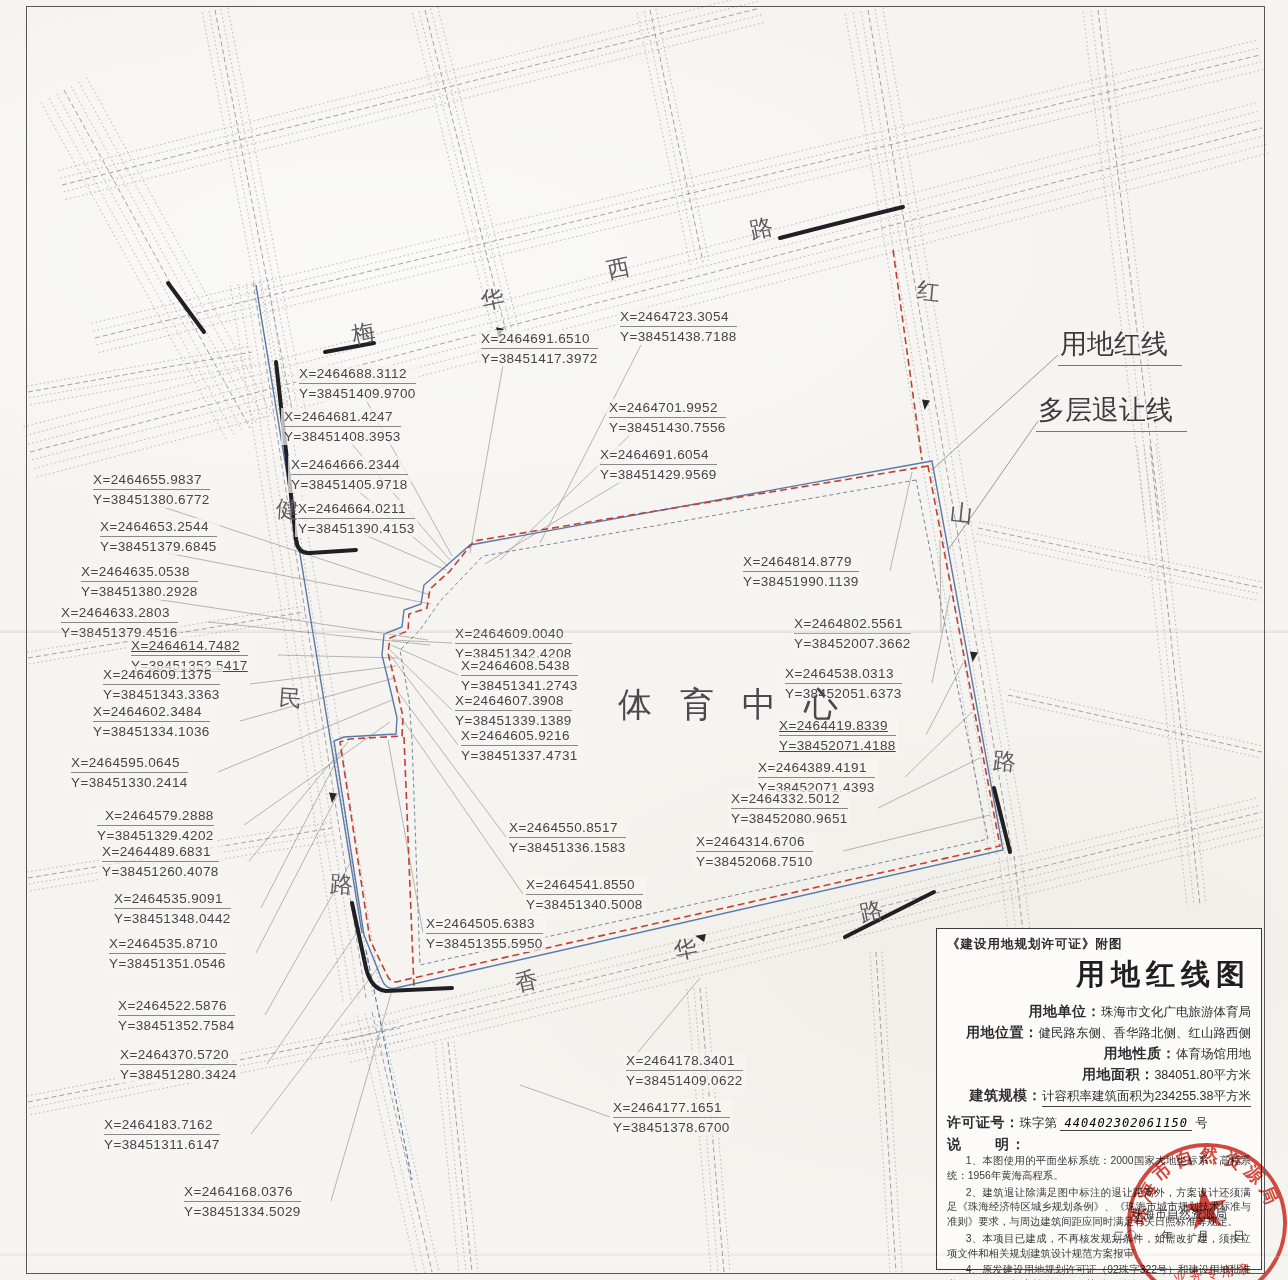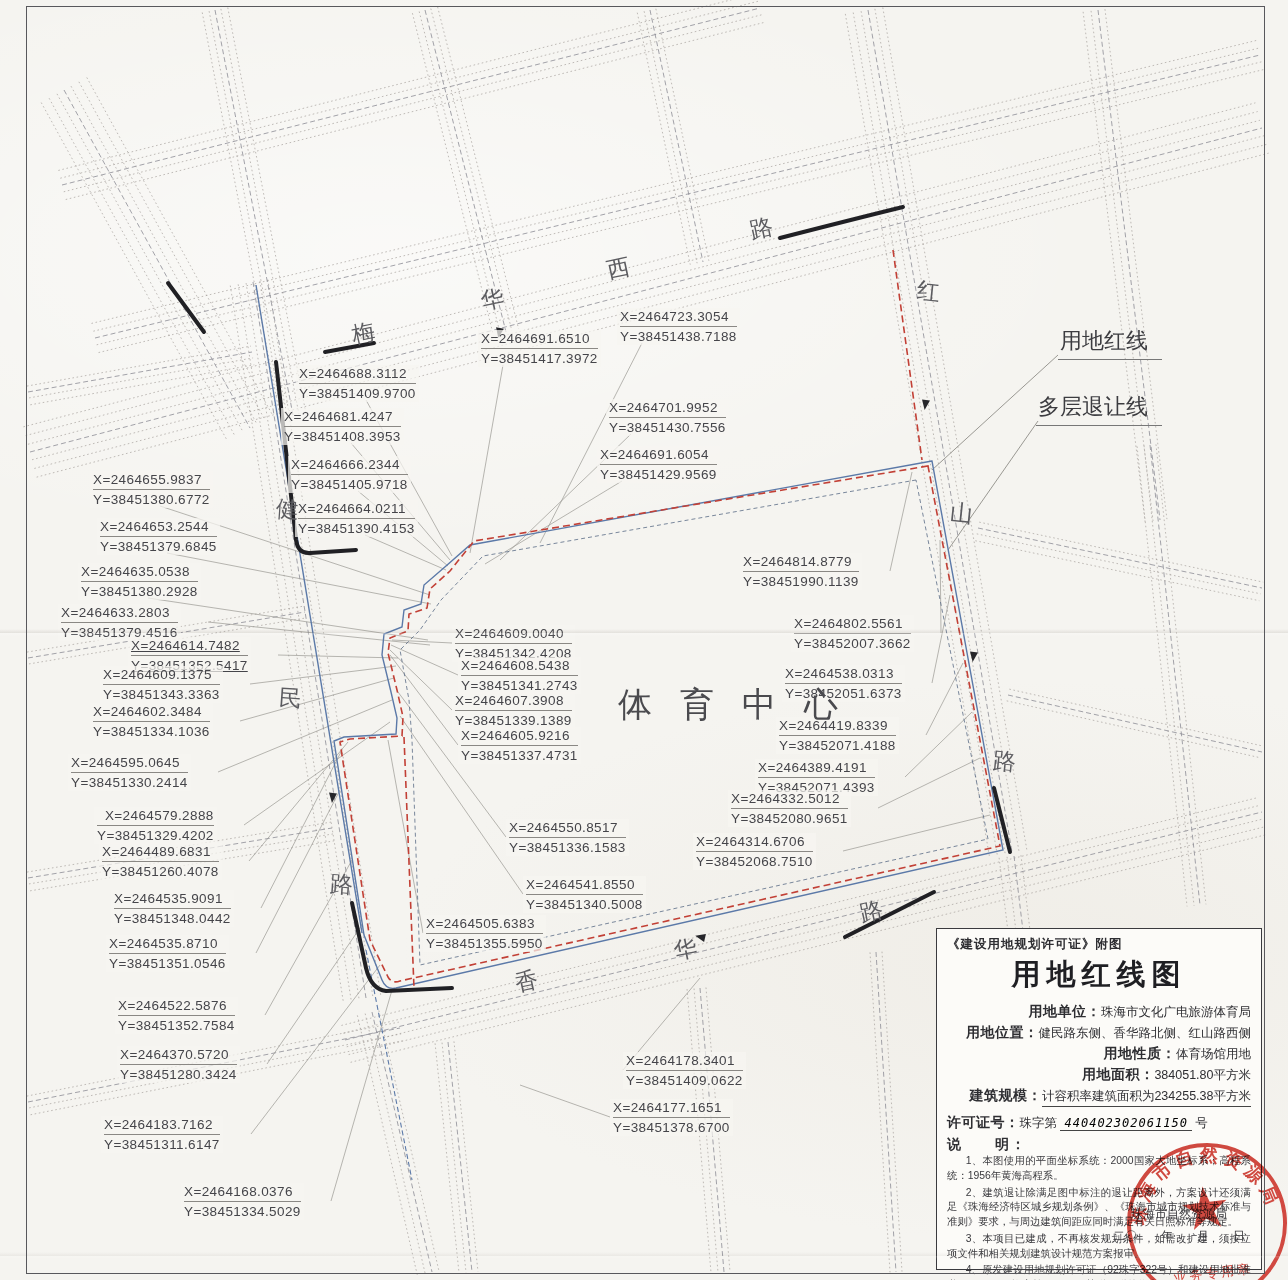--- a/index.html
+++ b/index.html
@@ -33,30 +33,30 @@
   
   .coord{position:absolute;z-index:2;color:var(--ink);font-size:13.5px;line-height:17px;
     letter-spacing:.4px;white-space:nowrap;background:rgba(246,245,241,.72);padding:0 3px;}
   .coord .cx{display:block;border-bottom:1px solid #8a8884;padding-bottom:1px;}
   .coord .cy{display:block;padding-top:1px;}
   
   .rc{position:absolute;z-index:2;font-size:23px;color:#5c5c60;
     font-family:"Liberation Serif", serif;}
   .site-label{position:absolute;z-index:2;font-size:34px;color:#4a4a4e;
     letter-spacing:28px;font-family:Liberation Serif, serif;white-space:nowrap;}
-  .callout{position:absolute;z-index:2;font-size:22px;color:#3c3c40;
+  .callout{position:absolute;z-index:2;font-size:27px;color:#3c3c40;
     border-bottom:1px solid #777;padding:0 14px 3px 2px;font-family:"Liberation Serif", serif;white-space:nowrap;}
   
   .crease-h{position:absolute;left:0;width:100%;height:7px;z-index:6;pointer-events:none;
     background:linear-gradient(rgba(90,80,70,0), rgba(90,80,70,.10) 50%, rgba(255,255,255,.25) 65%, rgba(90,80,70,0));}
   
   #legend{position:absolute;left:936px;top:928px;width:326px;height:342px;z-index:5;
     background:#fcfbf8;border:1.4px solid #3a3a3e;box-sizing:border-box;padding:7px 10px 6px 10px;color:#2e2e32;}
   #legend .hdr{font-size:12.5px;font-weight:bold;letter-spacing:1px;}
-  #legend h1{margin:2px 0 6px 0;text-align:center;font-size:29px;letter-spacing:6px;color:#1f1f23;}
+  #legend h1{margin:2px 0 6px 0;text-align:right;font-size:29px;letter-spacing:6px;color:#1f1f23;}
   .fld{display:flex;font-size:12.5px;line-height:20px;justify-content:flex-end;}
   .fld .fl{font-weight:bold;font-size:14px;flex:none;letter-spacing:.5px;}
   .fld .fv{padding-top:1px;}
   .fld .fv.u{border-bottom:1px solid #444;}
   .permit{font-size:12.5px;line-height:22px;margin-top:4px;}
   .permit .fl{font-weight:bold;font-size:14px;letter-spacing:.5px;}
   .permit .hand{font-family:"DejaVu Sans Mono", monospace;font-style:italic;font-size:12px;
     letter-spacing:1px;border-bottom:1px solid #444;padding:0 4px;color:#000000;}
   .shuo{font-weight:bold;font-size:14px;letter-spacing:2px;line-height:20px;}
   #legend-notes p{margin:0 0 2px 0;font-size:10.4px;line-height:1.42;text-indent:1.8em;
@@ -392,21 +392,21 @@
         <span class="cy">Y=38451990.1139</span>
       </div>
       <div class="coord" style="left: 791px; top: 615px;">
         <span class="cx">X=2464802.5561</span>
         <span class="cy">Y=38452007.3662</span>
       </div>
       <div class="coord" style="left: 782px; top: 665px;">
         <span class="cx">X=2464538.0313</span>
         <span class="cy">Y=38452051.6373</span>
       </div>
-      <div class="coord" style="left: 776px; top: 717px;">
+      <div class="coord" style="left: 776px; top: 717px; text-decoration: underline;">
         <span class="cx">X=2464419.8339</span>
         <span class="cy">Y=38452071.4188</span>
       </div>
       <div class="coord" style="left: 755px; top: 759px;">
         <span class="cx">X=2464389.4191</span>
         <span class="cy">Y=38452071.4393</span>
       </div>
       <div class="coord" style="left: 728px; top: 790px;">
         <span class="cx">X=2464332.5012</span>
         <span class="cy">Y=38452080.9651</span>

